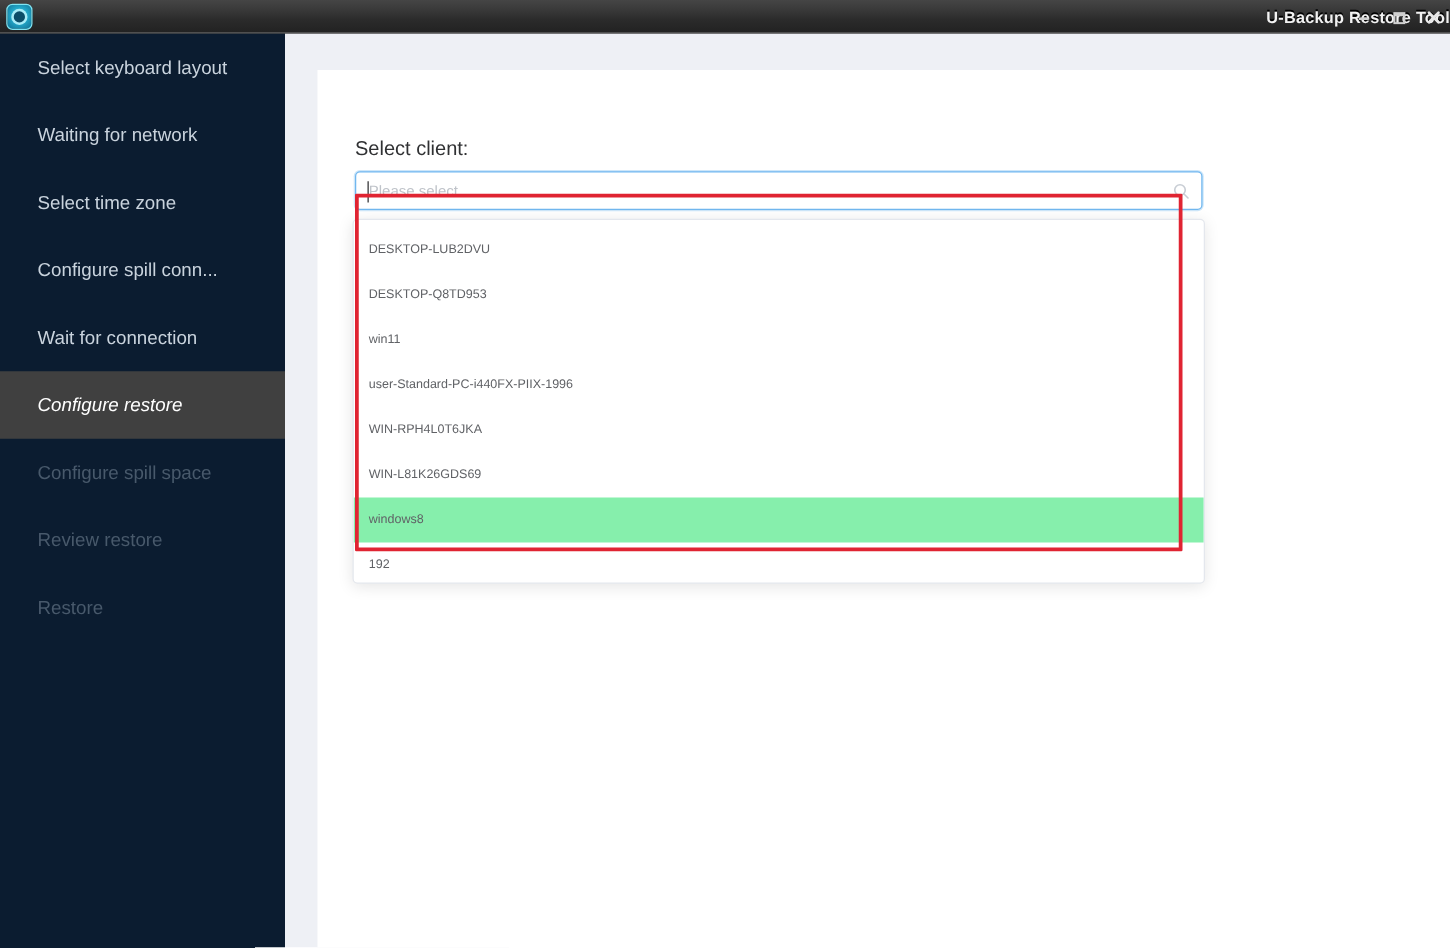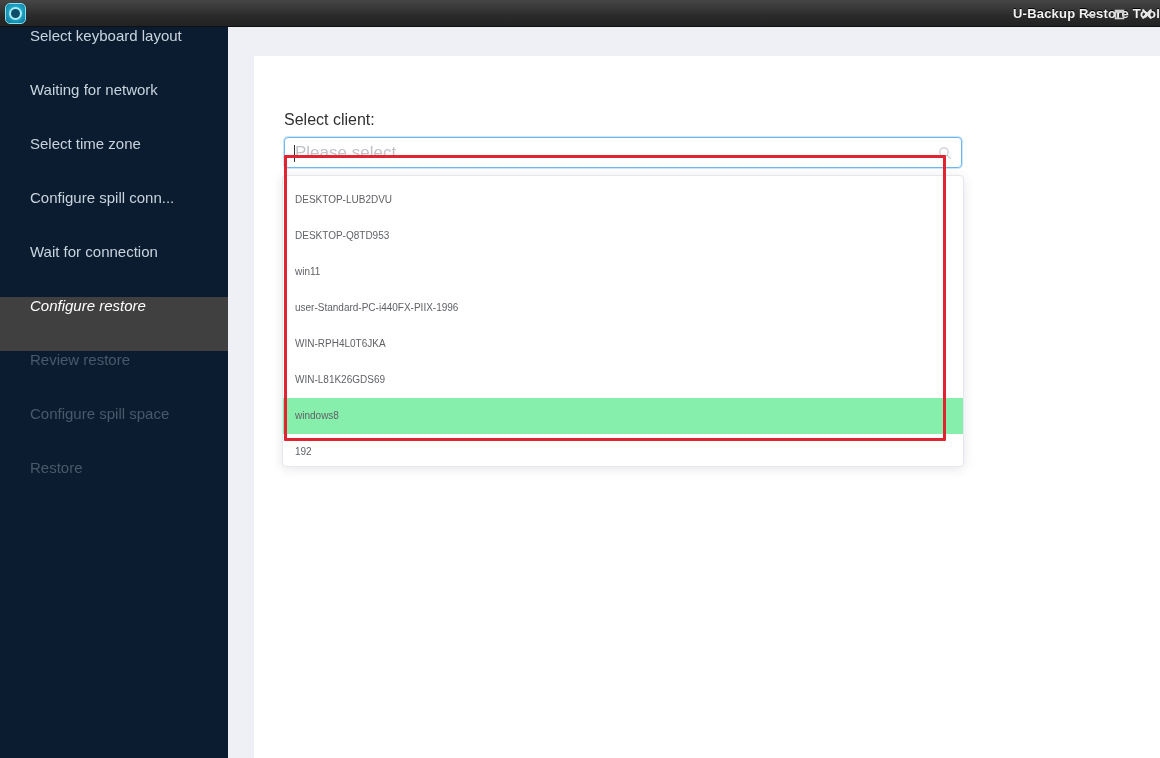--- a/index.html
+++ b/index.html
@@ -80,20 +80,21 @@
     position: absolute;
     left: 0; top: 27px;
     width: 228px;
     height: 731px;
     background: #0b1c30;
   }
 
   .nav-item {
     height: 54px;
     display: flex;
+    align-items: center;
     padding-left: 30px;
     font-size: 15px;
     color: #c9d3dd;
     cursor: pointer;
     user-select: none;
     white-space: nowrap;
   }
   .nav-item.active {
     background: #404040;
     color: #ffffff;
@@ -144,21 +145,21 @@
     padding: 0 30px 0 10px;
     cursor: text;
   }
   .caret {
     position: absolute;
     left: 9px; top: 7px;
     width: 1px; height: 17px;
     background: #303133;
   }
   .select-placeholder {
-    font-size: 17px;
+    font-size: 12px;
     color: #bfc3c9;
     user-select: none;
   }
   .search-icon {
     position: absolute;
     right: 9px; top: 50%;
     transform: translateY(-50%);
     width: 14px; height: 14px;
     color: #c8cdd4;
   }
@@ -246,24 +247,24 @@
     <div class="nav-item">
       <span>Configure spill conn...</span>
     </div>
     <div class="nav-item">
       <span>Wait for connection</span>
     </div>
     <div class="nav-item active">
       <span>Configure restore</span>
     </div>
     <div class="nav-item disabled">
+      <span>Configure spill space</span>
+    </div>
+    <div class="nav-item disabled">
       <span>Review restore</span>
-    </div>
-    <div class="nav-item disabled">
-      <span>Configure spill space</span>
     </div>
     <div class="nav-item disabled">
       <span>Restore</span>
     </div>
   </div>
 
   <div class="content">
     <div class="card">
 
       <div class="field-label">Select client:</div>

